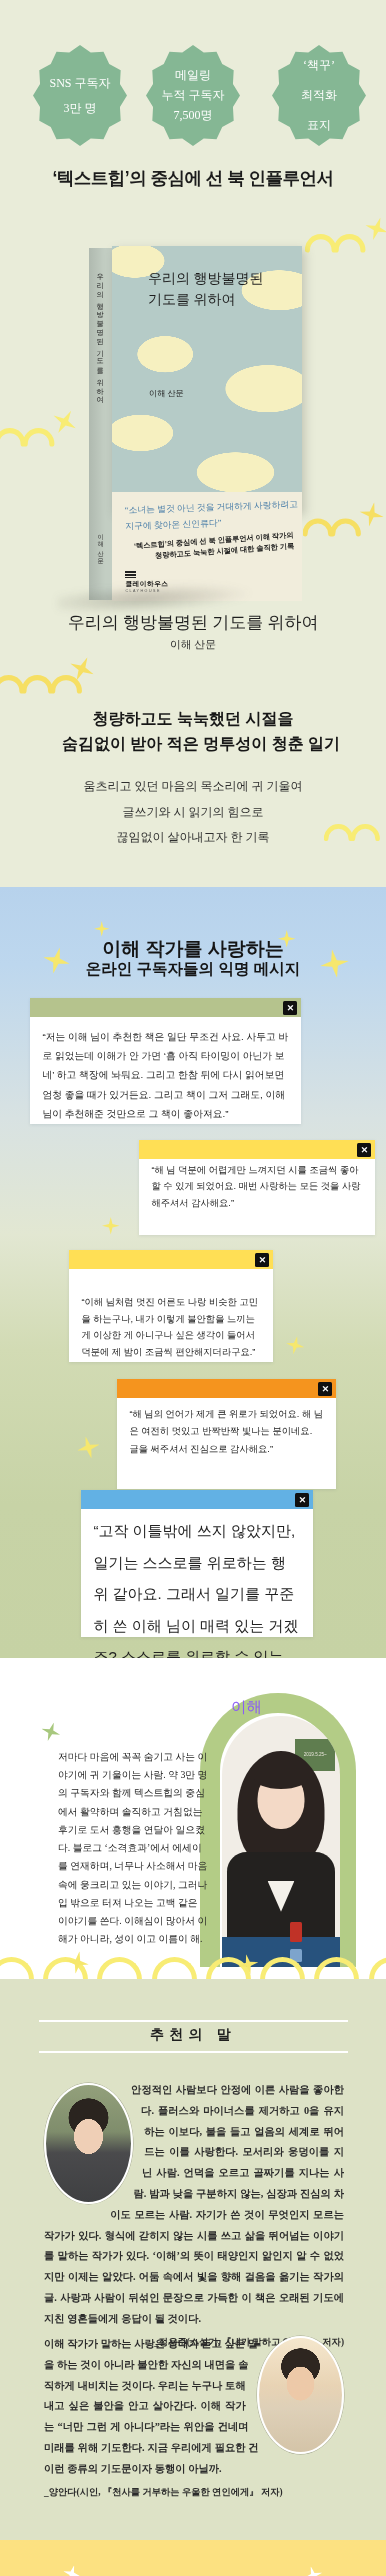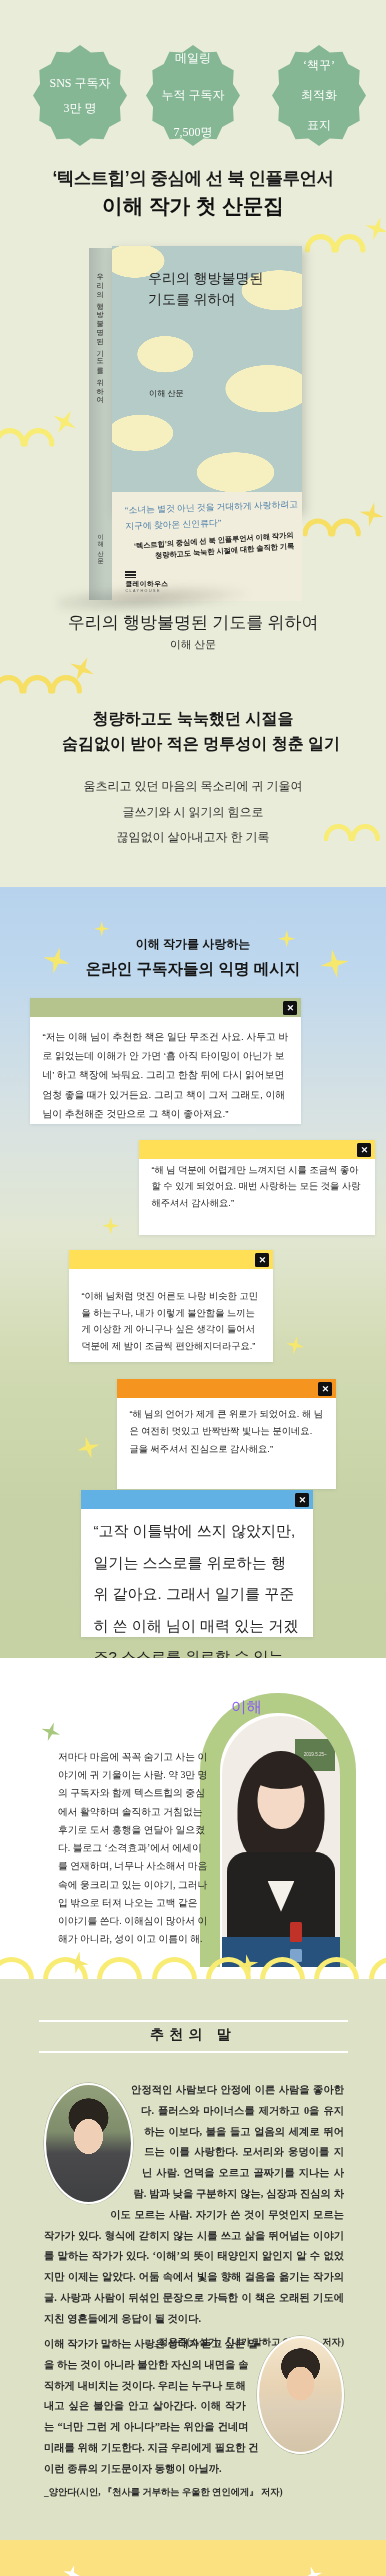--- a/index.html
+++ b/index.html
@@ -57,21 +57,21 @@
   .book-shadow { left:57px; top:583px; width:206px; height:30px;
     background:radial-gradient(ellipse at 42% 50%, rgba(70,70,60,.30), transparent 65%); filter:blur(3.6px); transform:rotate(-3deg); }
 
   .main-title { top:611px; font-family:"Liberation Serif",serif; font-size:17px; color:#1f1f1f; }
   .main-author { top:638px; font-family:"Liberation Serif",serif; font-size:10.8px; color:#2a2a2a; }
 
   .tag-bold1 { top:709px; font-size:16px; font-weight:900; color:#171717; }
   .tag-bold2 { top:734px; font-size:16px; font-weight:900; color:#171717;padding-left:16px; }
   .tag-hand { font-family:"Liberation Serif",serif; font-size:12px; color:#2e2e2e; }
 
-  .msg-head1 { top:936px; font-size:12px; font-weight:900; color:#151515; }
+  .msg-head1 { top:936px; font-size:19px; font-weight:900; color:#151515; }
   .msg-head2 { top:959px; font-size:15.5px; font-weight:900; color:#151515; }
 
   
   .msg-card { position:absolute; background:#fff; box-shadow:0 1px 3.1px rgba(60,80,100,.12); }
   .msg-bar { position:relative; width:100%; height:19px; }
   .x-btn { position:absolute; right:3.6px; top:2.6px; width:14px; height:14px; background:#101010; color:#fff;
     display:flex; align-items:center; justify-content:center; font-size:8.8px; font-weight:bold; border-radius:1.5px; cursor:pointer; }
   .msg-body { padding:10.3px 12.4px 0 12.4px; font-size:9.8px; line-height:1.95; color:#222; font-family:"Liberation Sans",sans-serif; }
 
   
@@ -133,33 +133,32 @@
   </defs>
 </svg>
 
 <div class="page">
 
   <div class="abs sec-top">
     <div class="badge" style="left:33px;top:45px;">
       <span>SNS 구독자</span>
       <span>3만 명</span>
     </div>
-    <div class="badge" style="left:146px;top:45px;gap:20px;">
+    <div class="badge" style="left:146px;top:45px;gap:3px;">
       <span>메일링</span>
       <span>누적 구독자</span>
       <span>7,500명</span>
     </div>
     <div class="badge" style="left:272px;top:45px;gap:13px;font-family:Liberation Serif, serif;">
       <span>‘책꾸’</span>
       <span>최적화</span>
       <span>표지</span>
     </div>
 
     <div class="abs center headline1">‘텍스트힙’의 중심에 선 북 인플루언서</div>
-    <div class="abs center headline2">이해 작가 첫 산문집</div>
 
     <svg class="deco" style="left:305px;top:216px;width:87px;height:37px;" viewBox="0 0 168 72">
       <path d="M4,66 a26,26 0 0 1 52,0 M60,66 a26,26 0 0 1 52,0" stroke="#f8ec74" stroke-width="10" fill="none" stroke-linecap="round"></path>
       <use href="#spark" x="116" y="2" width="46" height="46" fill="#f8ec74" transform="rotate(18 139 25)"></use>
     </svg>
     <svg class="deco" style="left:-6.2px;top:406px;width:87px;height:41px;" viewBox="0 0 168 80">
       <path d="M4,74 a26,26 0 0 1 52,0 M60,74 a26,26 0 0 1 52,0" stroke="#f8ec74" stroke-width="10" fill="none" stroke-linecap="round"></path>
       <use href="#spark" x="112" y="6" width="50" height="50" fill="#f8ec74" transform="rotate(30 137 31)"></use>
     </svg>
     <svg class="deco" style="left:303px;top:502px;width:83px;height:36px;" viewBox="0 0 162 70">
@@ -257,21 +256,21 @@
     <div class="msg-bar" style="background:#ffdf55;">
       <div class="x-btn">✕</div>
     </div>
     <div class="msg-body" style="font-size:9.3px;line-height:1.75;padding-top:3px;">“해 님 덕분에 어렵게만 느껴지던 시를 조금씩 좋아할 수 있게 되었어요. 매번 사랑하는 모든 것을 사랑해주셔서 감사해요.”</div>
   </div>
 
   <div class="msg-card" style="left:69px;top:1250px;width:204px;height:112px;">
     <div class="msg-bar" style="background:#ffdf55;">
       <div class="x-btn">✕</div>
     </div>
-    <div class="msg-body" style="font-size:9.3px;line-height:1.8;padding-top:19px;">“이해 님처럼 멋진 어른도 나랑 비슷한 고민을 하는구나, 내가 이렇게 불안함을 느끼는 게 이상한 게 아니구나 싶은 생각이 들어서 덕분에 제 밤이 조금씩 편안해지더라구요.”</div>
+    <div class="msg-body" style="font-size:9.3px;line-height:1.8;padding-top:25px;">“이해 님처럼 멋진 어른도 나랑 비슷한 고민을 하는구나, 내가 이렇게 불안함을 느끼는 게 이상한 게 아니구나 싶은 생각이 들어서 덕분에 제 밤이 조금씩 편안해지더라구요.”</div>
   </div>
 
   <div class="msg-card" style="left:117px;top:1379px;width:219px;height:110px;">
     <div class="msg-bar" style="background:#f5941e;">
       <div class="x-btn">✕</div>
     </div>
     <div class="msg-body" style="font-size:9.3px;line-height:1.85;padding-top:8.2px;">“해 님의 언어가 제게 큰 위로가 되었어요. 해 님은 여전히 멋있고 반짝반짝 빛나는 분이네요. 글을 써주셔서 진심으로 감사해요.”</div>
   </div>
 
   <div class="msg-card" style="left:81px;top:1490px;width:232px;height:147px;">

